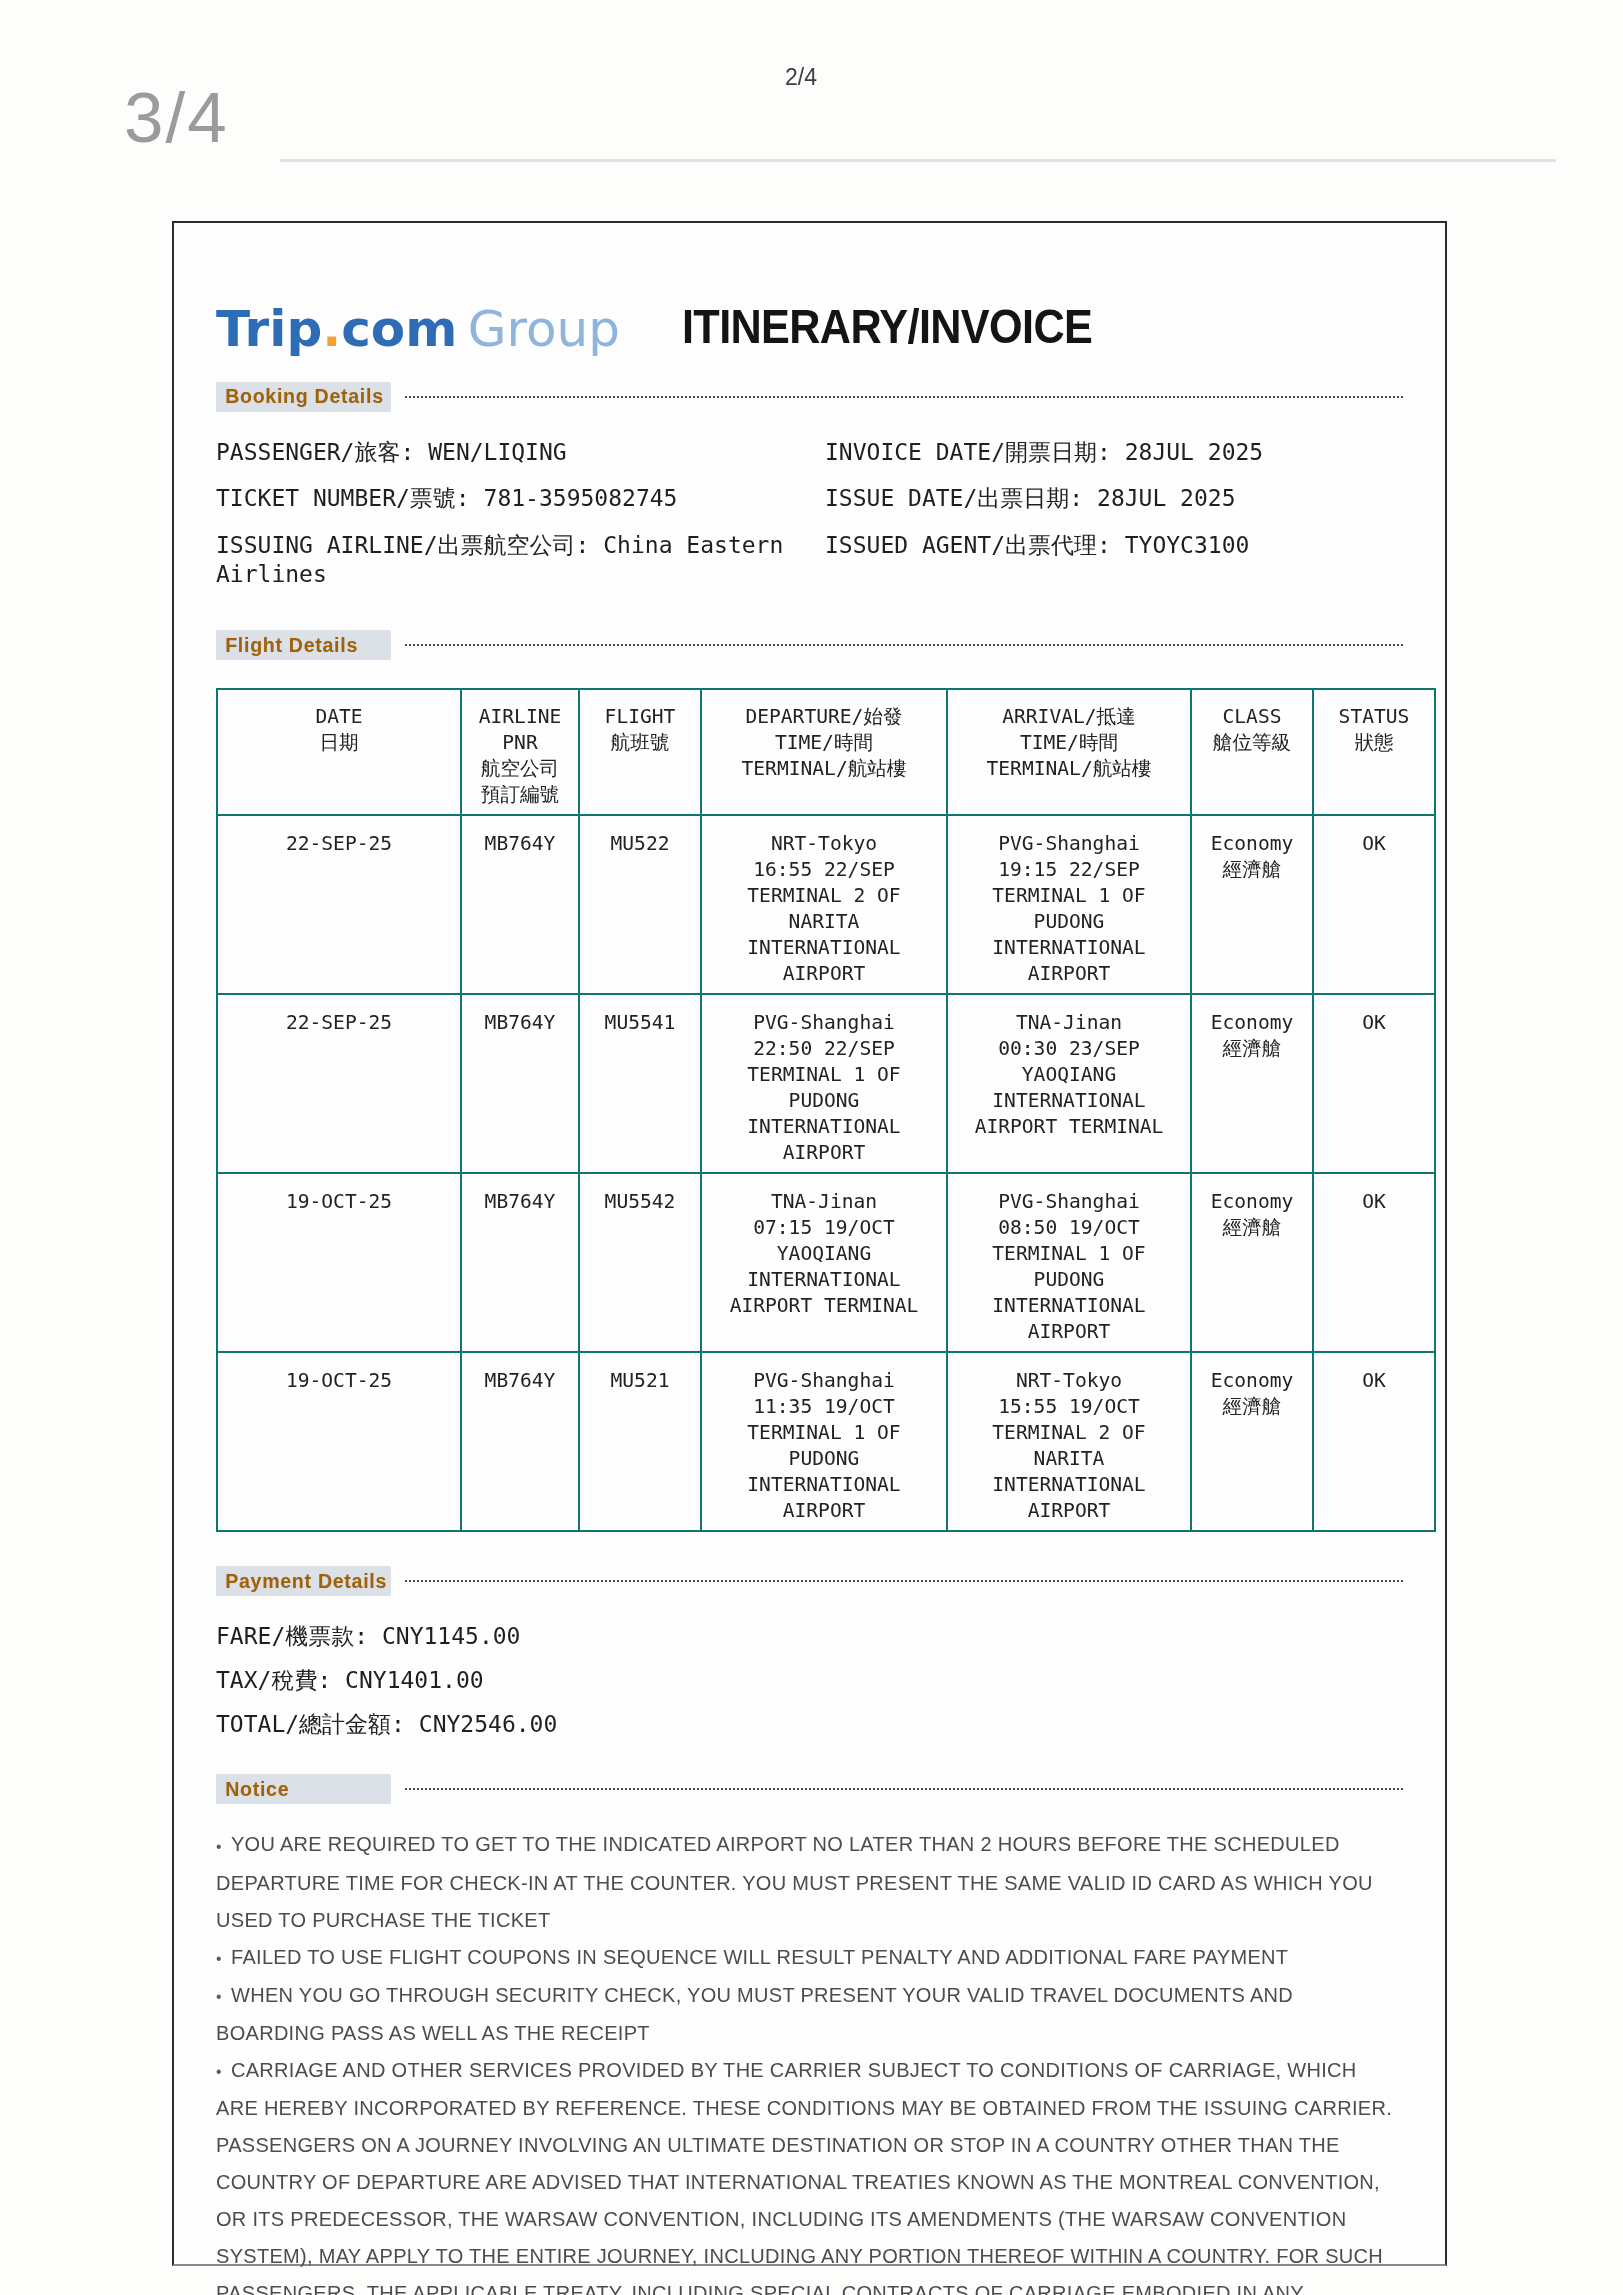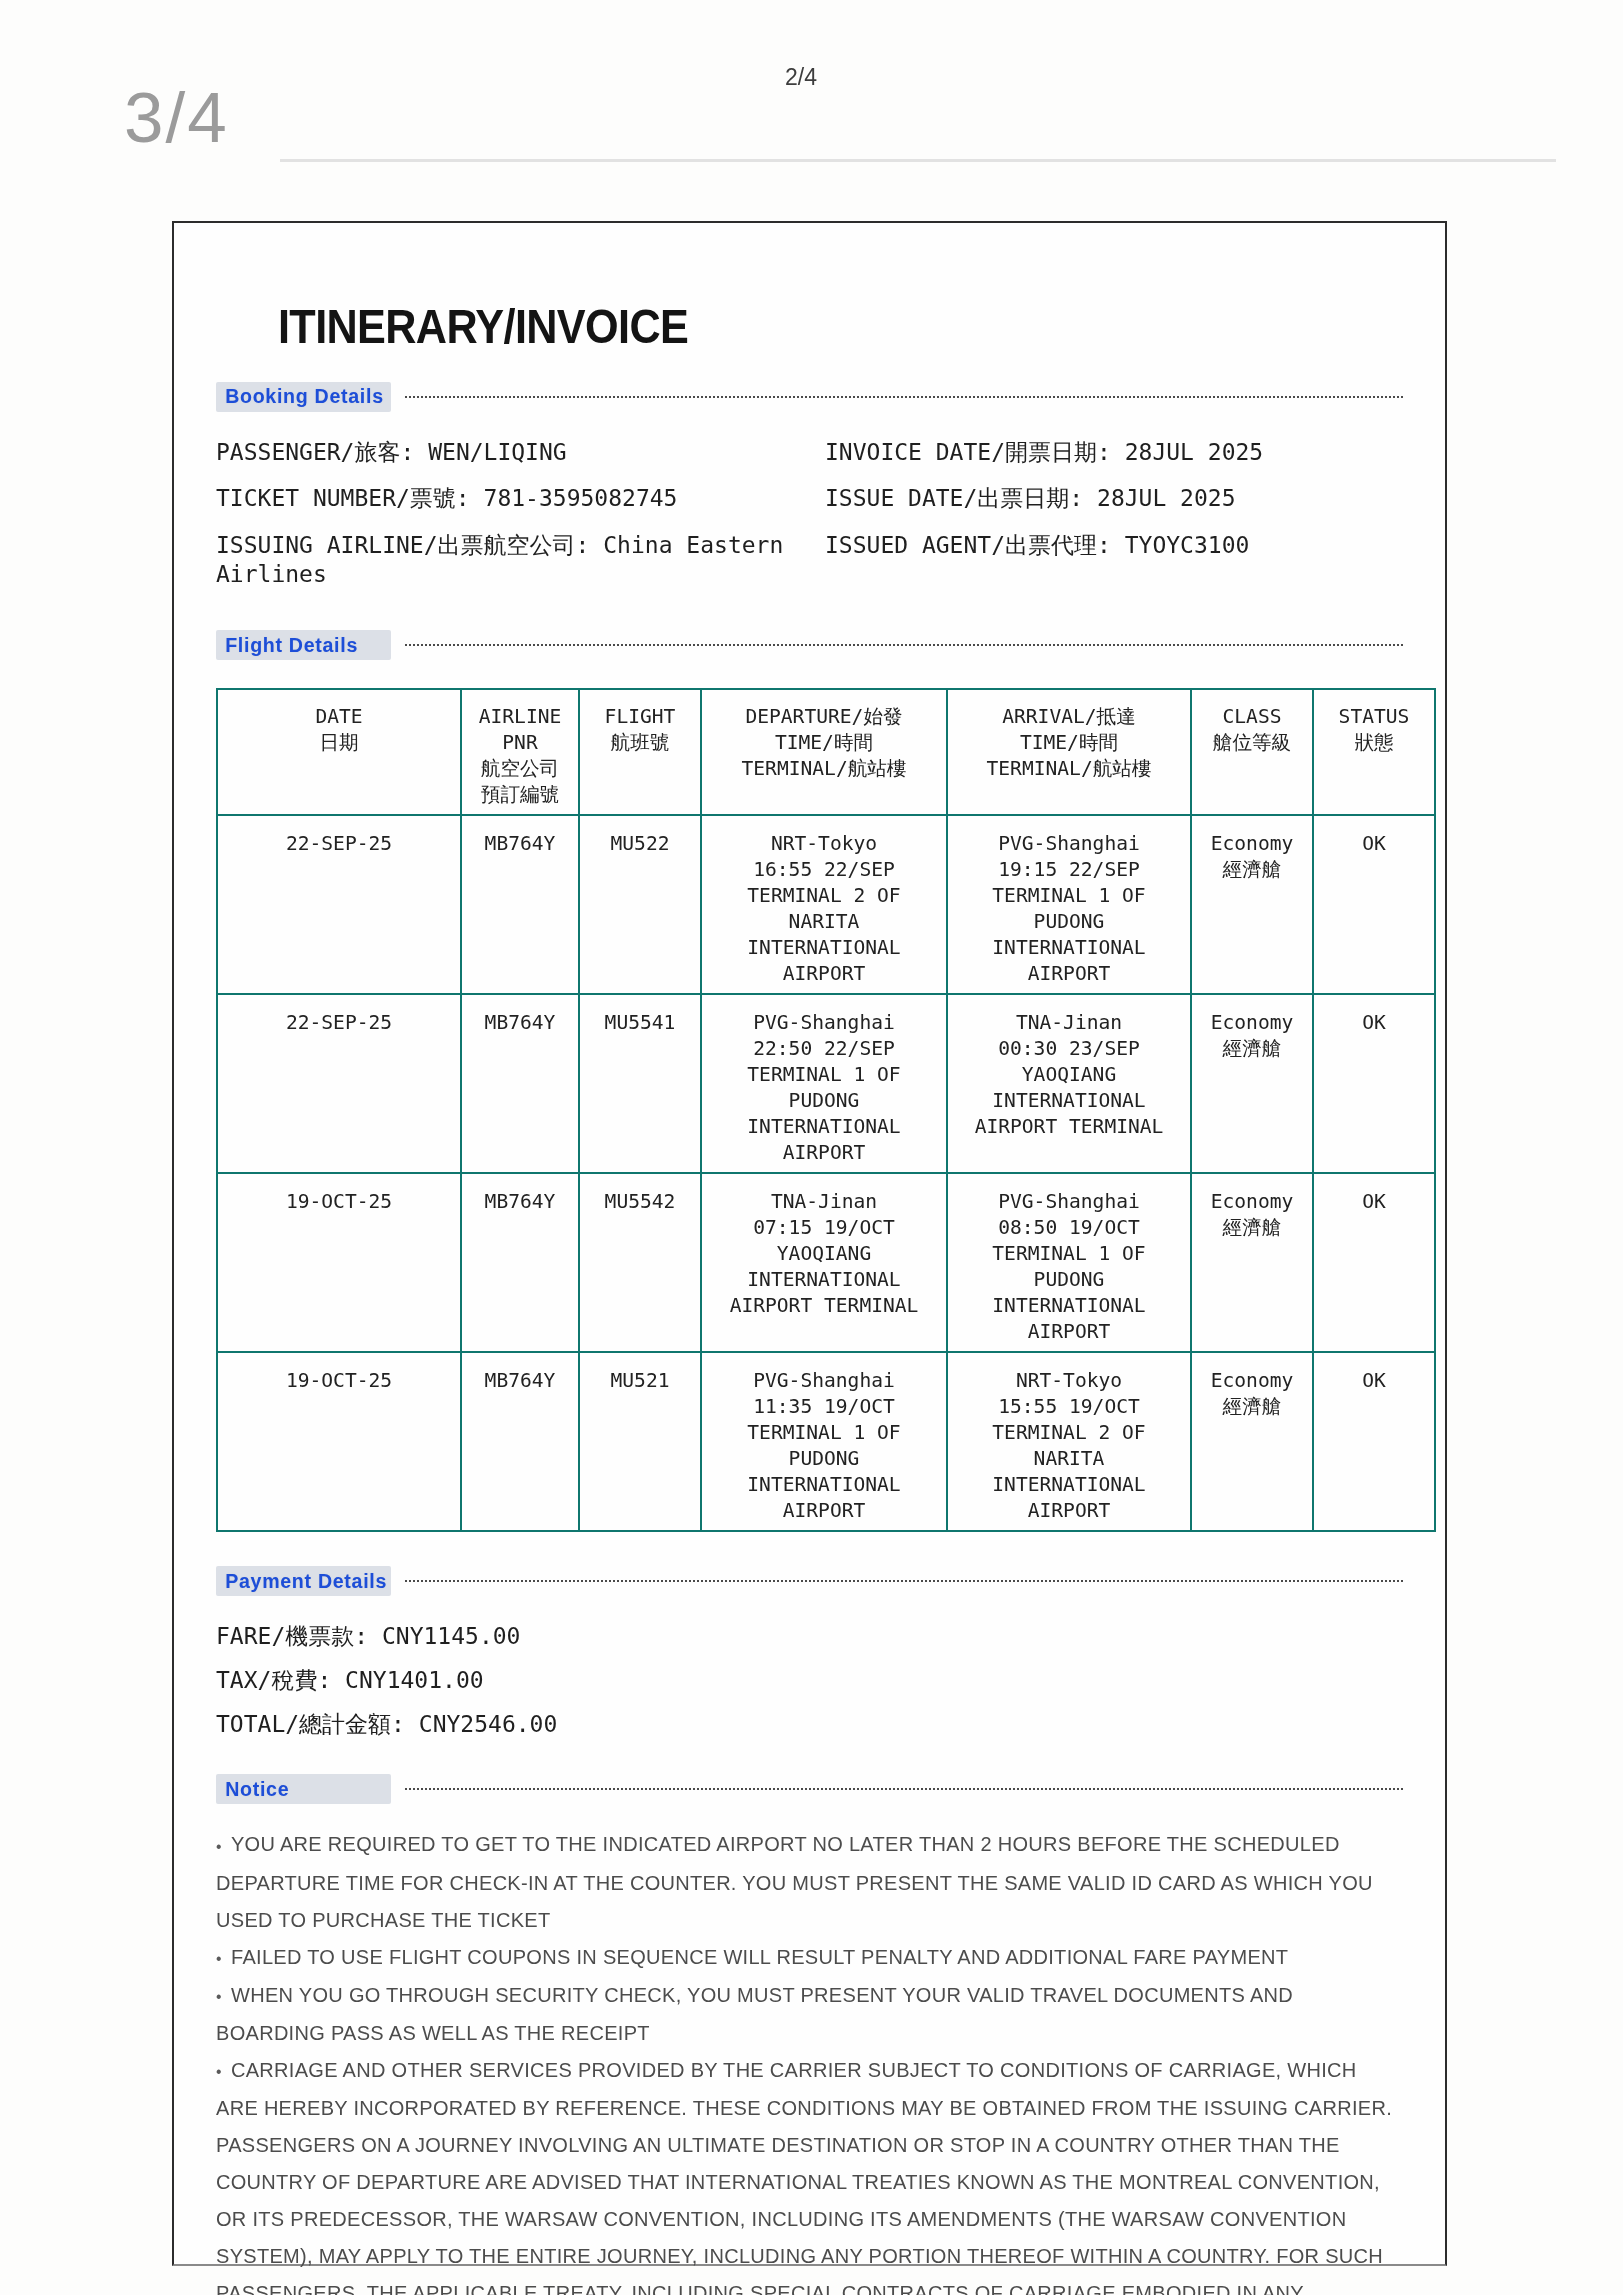--- a/index.html
+++ b/index.html
@@ -18,21 +18,21 @@
   .logo-row{margin-top:46px;height:85px;display:flex;align-items:flex-end;}
   .logo{font-family:"DejaVu Sans",sans-serif;font-size:50px;font-weight:bold;line-height:1;white-space:nowrap;}
   .logo .t-blue{color:#2e6cb5;}
   .logo .t-dot{color:#f0a32f;}
   .logo .t-group{color:#8fb4de;font-weight:400;margin-left:10.5px;}
   .doc-title{font-size:48px;font-weight:bold;color:#141414;letter-spacing:-0.7px;
              transform:scaleX(0.9);transform-origin:left bottom;margin-left:62px;white-space:nowrap;}
 
   
   .section-head{display:flex;align-items:center;}
-  .label-box{min-width:175px;height:30px;background:#dce0e7;color:#1d4ed8;font-weight:bold;
+  .label-box{min-width:175px;height:30px;background:#dce0e7;color:#a16207;font-weight:bold;
              font-size:19.6px;display:flex;align-items:center;padding-left:9.2px;letter-spacing:0.7px;
              box-sizing:border-box;border-radius:2px;text-shadow:0 0 1.3px #c7ccd6;}
   .dots{flex:1;margin-left:14.4px;border-top:2.6px dotted #4a4a4a;height:0;}
 
   .mono{font-family:"DejaVu Sans Mono","Liberation Mono",monospace;}
 
   
   .booking-head{margin-top:27.5px;}
   .booking-grid{display:grid;grid-template-columns:609px 1fr;margin-top:26px;
                 font-size:23px;color:#1f1f1f;}
@@ -65,20 +65,23 @@
 
 <div class="sheet">
 
   <div class="corner-page">3/4</div>
   <div class="top-page">2/4</div>
   <div class="top-rule"></div>
 
   <div class="frame">
 
     <div class="logo-row">
+      <div class="logo">
+        <span class="t-blue">Trip</span><span class="t-dot">.</span><span class="t-blue">com</span><span class="t-group">Group</span>
+      </div>
       <div class="doc-title">ITINERARY/INVOICE</div>
     </div>
 
     <div class="section-head booking-head">
       <div class="label-box">Booking Details</div>
       <div class="dots"></div>
     </div>
 
     <div class="booking-grid mono">
       <div>

